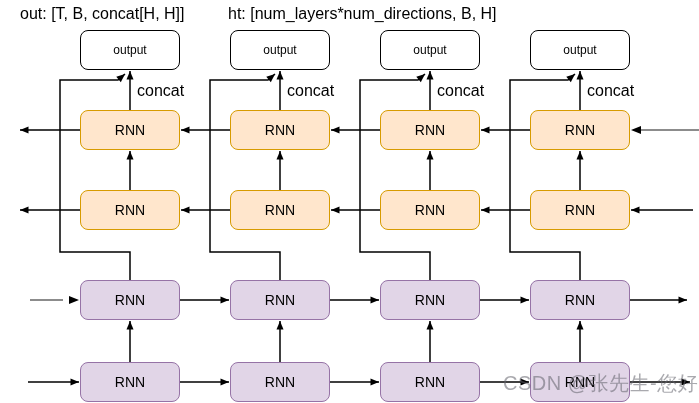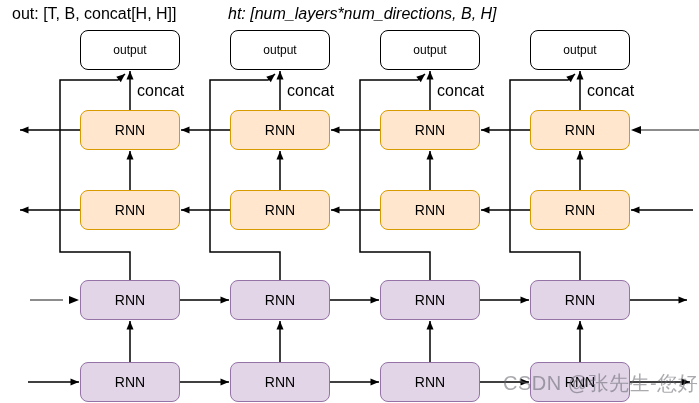--- a/index.html
+++ b/index.html
@@ -1,22 +1,22 @@
 <!DOCTYPE html>
 <html><head>
 <meta charset="utf-8">
 <style>
   html,body { margin:0; padding:0; }
   body {
     width:699px; height:403px; position:relative; overflow:hidden;
     background:#ffffff; font-family:"Liberation Sans", sans-serif; color:#000;
   }
   .hdr { position:absolute; top:5px; font-size:16px; white-space:nowrap; }
-  .hdr.out { left:12px; }
-  .hdr.ht  { left:228px;font-style:italic; }
+  .hdr.out { left:20px; }
+  .hdr.ht  { left:228px; }
   svg.wires { position:absolute; left:0; top:0; width:699px; height:403px; }
   .box {
     position:absolute; width:100px; height:40px; box-sizing:border-box;
     border-radius:8px; display:flex; align-items:center; justify-content:center;
     font-size:14px; background:#fff;
   }
   .output { border:1px solid #000000; font-size:12px; }
   .bwd { background:#FFE6CC; border:1.5px solid #D79B00; }
   .fwd { background:#E1D5E7; border:1.5px solid #9673A6; }
   .c1 { left:80px; }  .c2 { left:230px; }  .c3 { left:380px; }  .c4 { left:530px; }

